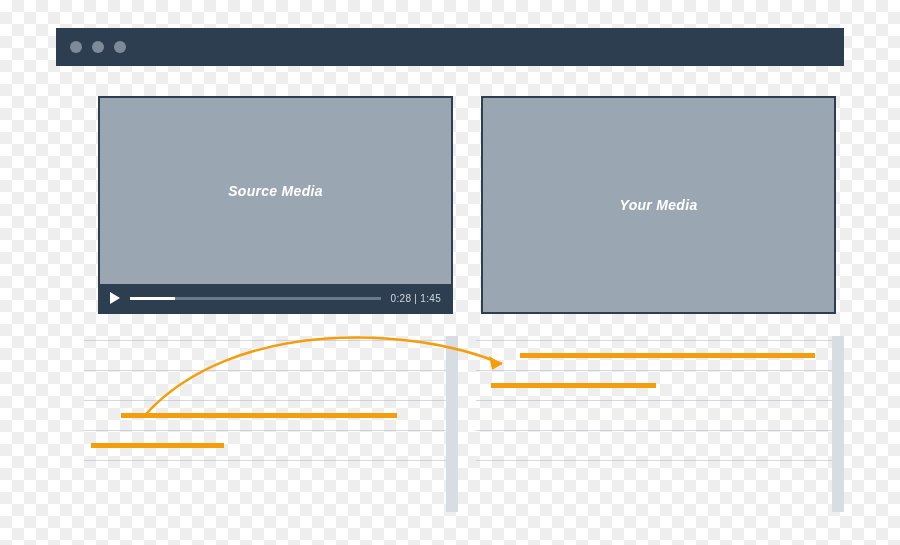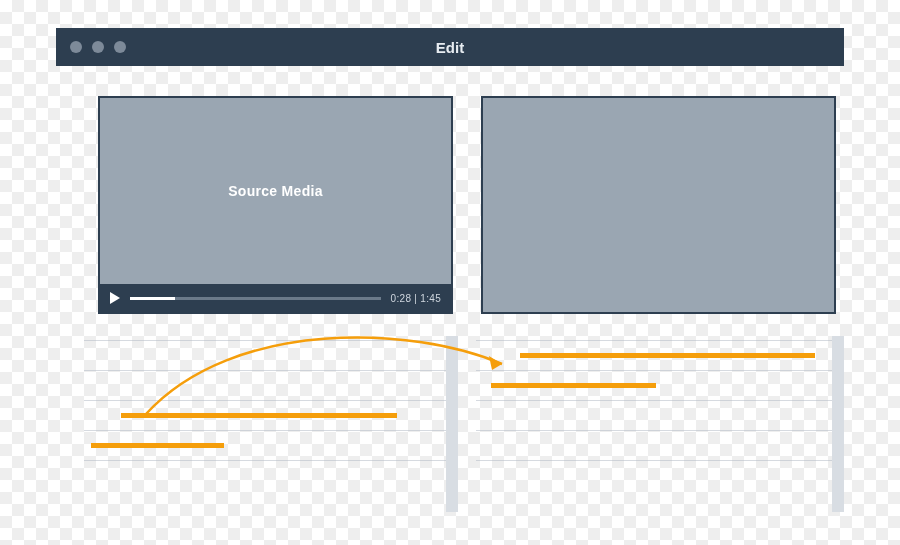--- a/index.html
+++ b/index.html
@@ -52,20 +52,21 @@
     border: 2px solid #2d3e50;
     background: #9aa6b2;
     height: 218px;
     display: flex; flex-direction: column;
   }
   .video-body {
     flex: 1;
     display: flex; align-items: center; justify-content: center;
     color: #fff; font-weight: 700; font-size: 14px;
     letter-spacing: .3px;
+    font-style: italic;
   }
   .video-controls {
     height: 28px;
     background: #2d3e50;
     display: flex; align-items: center;
     padding: 0 10px; gap: 10px;
   }
   .play-icon {
     width: 0; height: 0;
     border-left: 10px solid #fff;
@@ -125,39 +126,41 @@
 </style>
 </head>
 <body>
 
 <div class="titlebar">
   <div class="traffic-lights">
     <div class="dot"></div>
     <div class="dot"></div>
     <div class="dot"></div>
   </div>
-  <div class="title">Edit</div>
 </div>
 
 <div class="panes">
 
   <div class="video-pane">
     <div class="video-body">
       <span>Source Media</span>
     </div>
     <div class="video-controls">
       <div class="play-icon"></div>
       <div class="progress">
         <div class="fill" style="width:18%"></div>
       </div>
       <div class="time">0:28 | 1:45</div>
     </div>
   </div>
 
   <div class="video-pane">
+    <div class="video-body">
+      <span>Your Media</span>
+    </div>
   </div>
 
 </div>
 
 <div class="timelines">
   <div class="timeline left" id="tl-left">
     <div class="scroll-v"></div>
   <div class="lane"></div>
       <div class="lane"></div>
       <div class="lane"></div>

